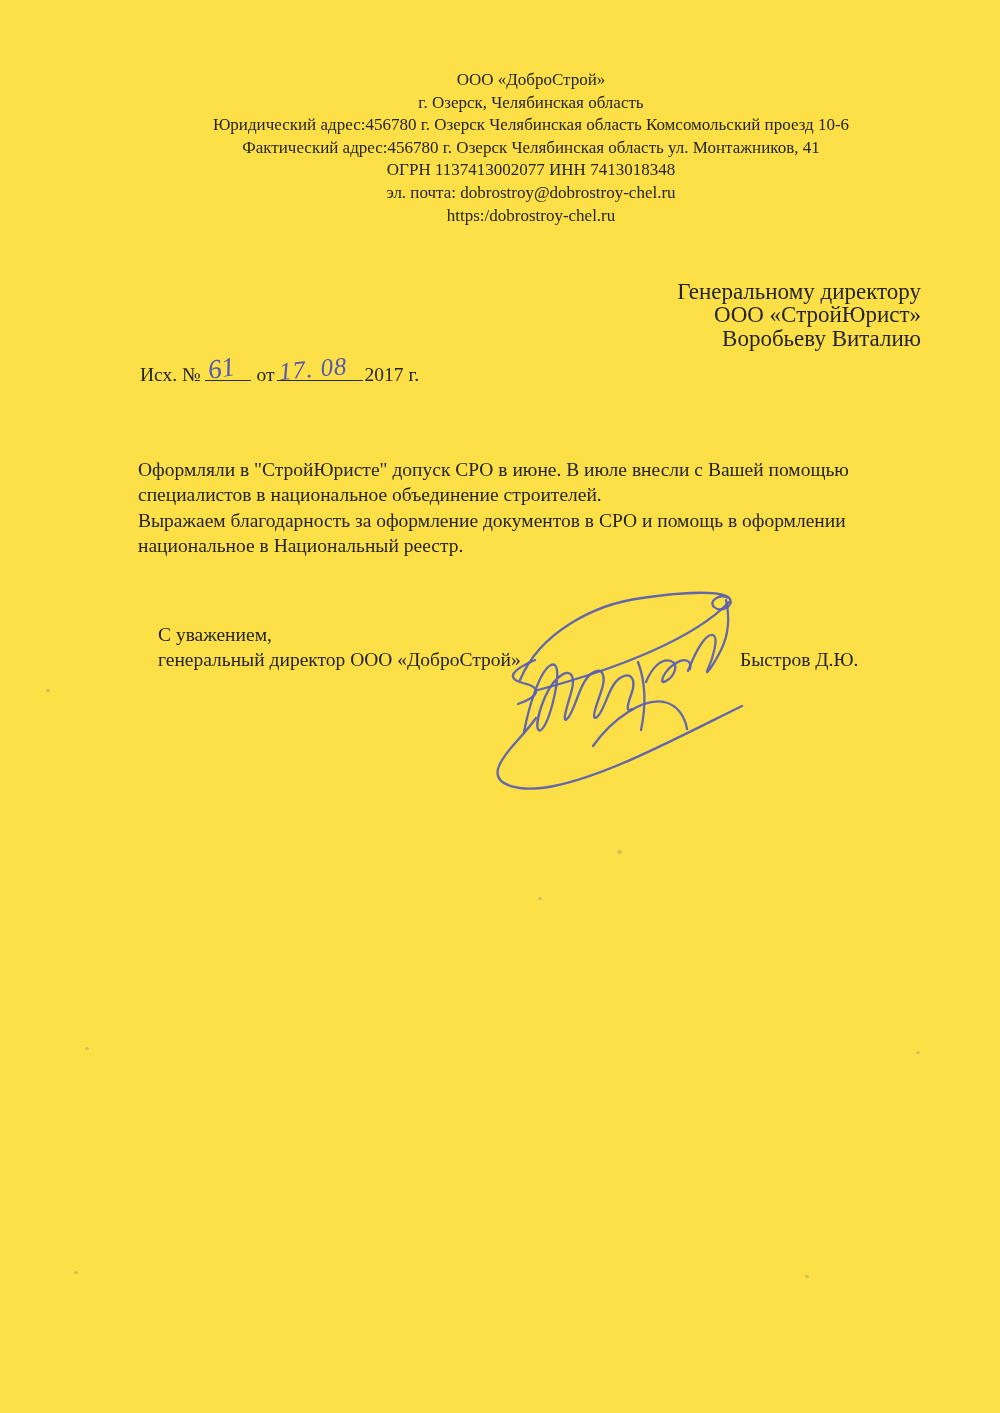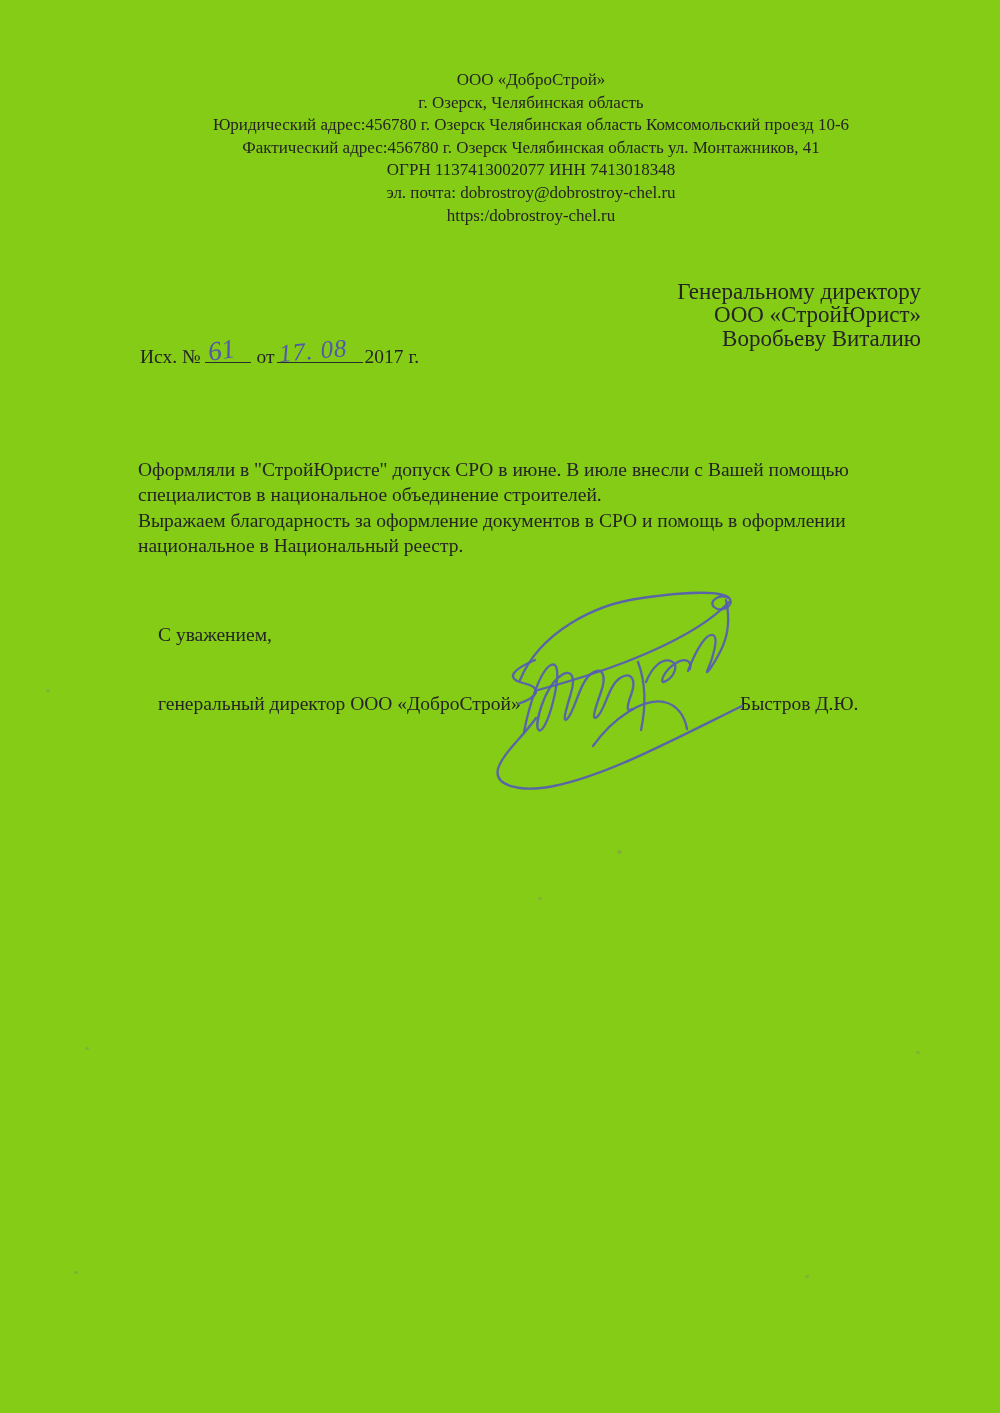--- a/index.html
+++ b/index.html
@@ -4,41 +4,41 @@
 <style>
   html,body{margin:0;padding:0;}
   body{
     width:1000px;height:1413px;
     background:#f2f2f2;
     font-family:"Liberation Serif","DejaVu Serif",serif;
   }
   .page{
     position:relative;
     width:1000px;height:1413px;
-    background:#84cc16;
+    background:#fde047;
     color:#222;
     overflow:hidden;
   }
   
   .letterhead{
     position:absolute;top:69px;left:62px;width:938px;
     text-align:center;
     font-size:17px;line-height:22.6px;
     color:#242424;
   }
   
   .recipient{
     position:absolute;top:280px;right:79px;
     text-align:right;
     font-size:23px;line-height:23.4px;
     color:#242424;
   }
   
   .ref-line{
-    position:absolute;left:140px;top:343px;
+    position:absolute;left:140px;top:361px;
     font-size:19.5px;color:#242424;
     white-space:nowrap;
   }
   .blank{
     display:inline-block;position:relative;
     border-bottom:1.6px solid #2c2c2c;
     height:19px;vertical-align:baseline;
   }
   .blank.num{width:46px;margin-left:4px;margin-right:6px;}
   .blank.date{width:86px;margin-left:2px;margin-right:2px;}
@@ -57,21 +57,21 @@
     font-size:19.5px;line-height:25.4px;
     color:#242424;
   }
   .body-text .line{white-space:nowrap;}
   
   .closing{
     position:absolute;left:158px;top:622px;width:740px;
     font-size:19.5px;line-height:25.4px;
     color:#242424;
   }
-  .signer-line{position:relative;white-space:nowrap;margin-top:44px;}
+  .signer-line{position:relative;white-space:nowrap;}
   .signer-name{position:absolute;left:582px;top:0;}
   
   .signature{
     position:absolute;left:480px;top:570px;width:300px;height:240px;
     z-index:2;
   }
   .signature path{
     fill:none;
     stroke:#565cb3;
     stroke-width:2.3;

